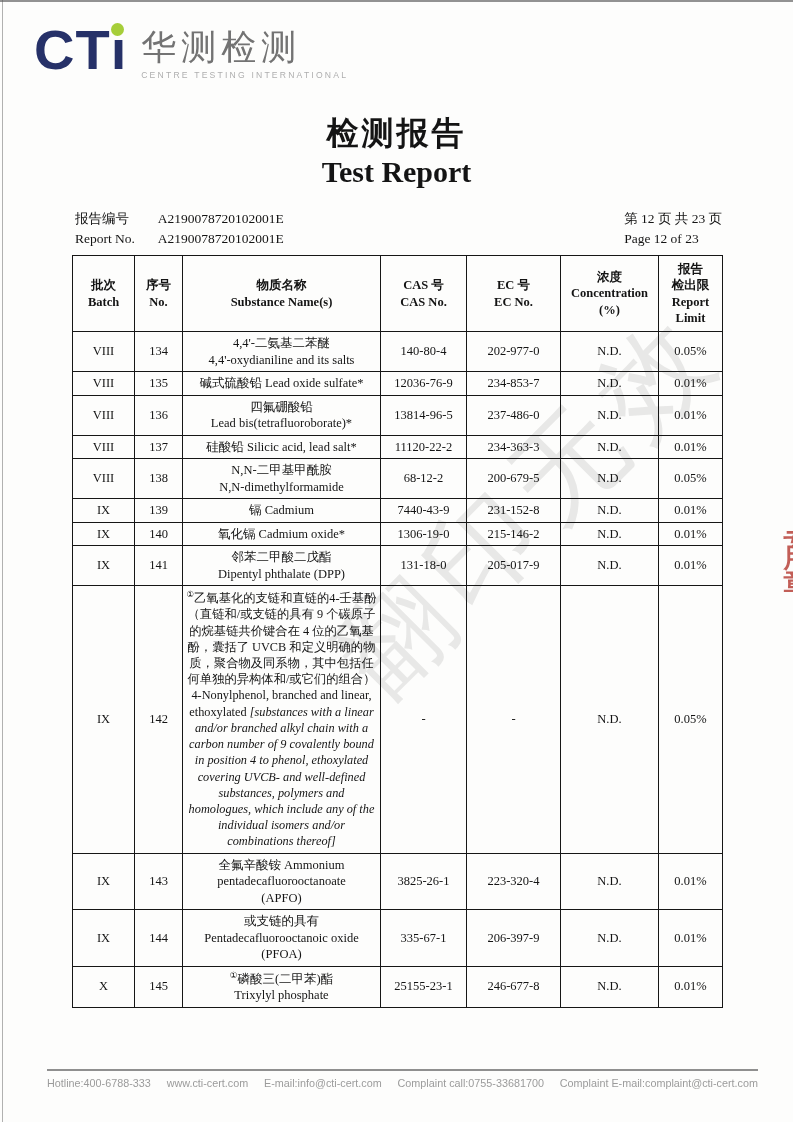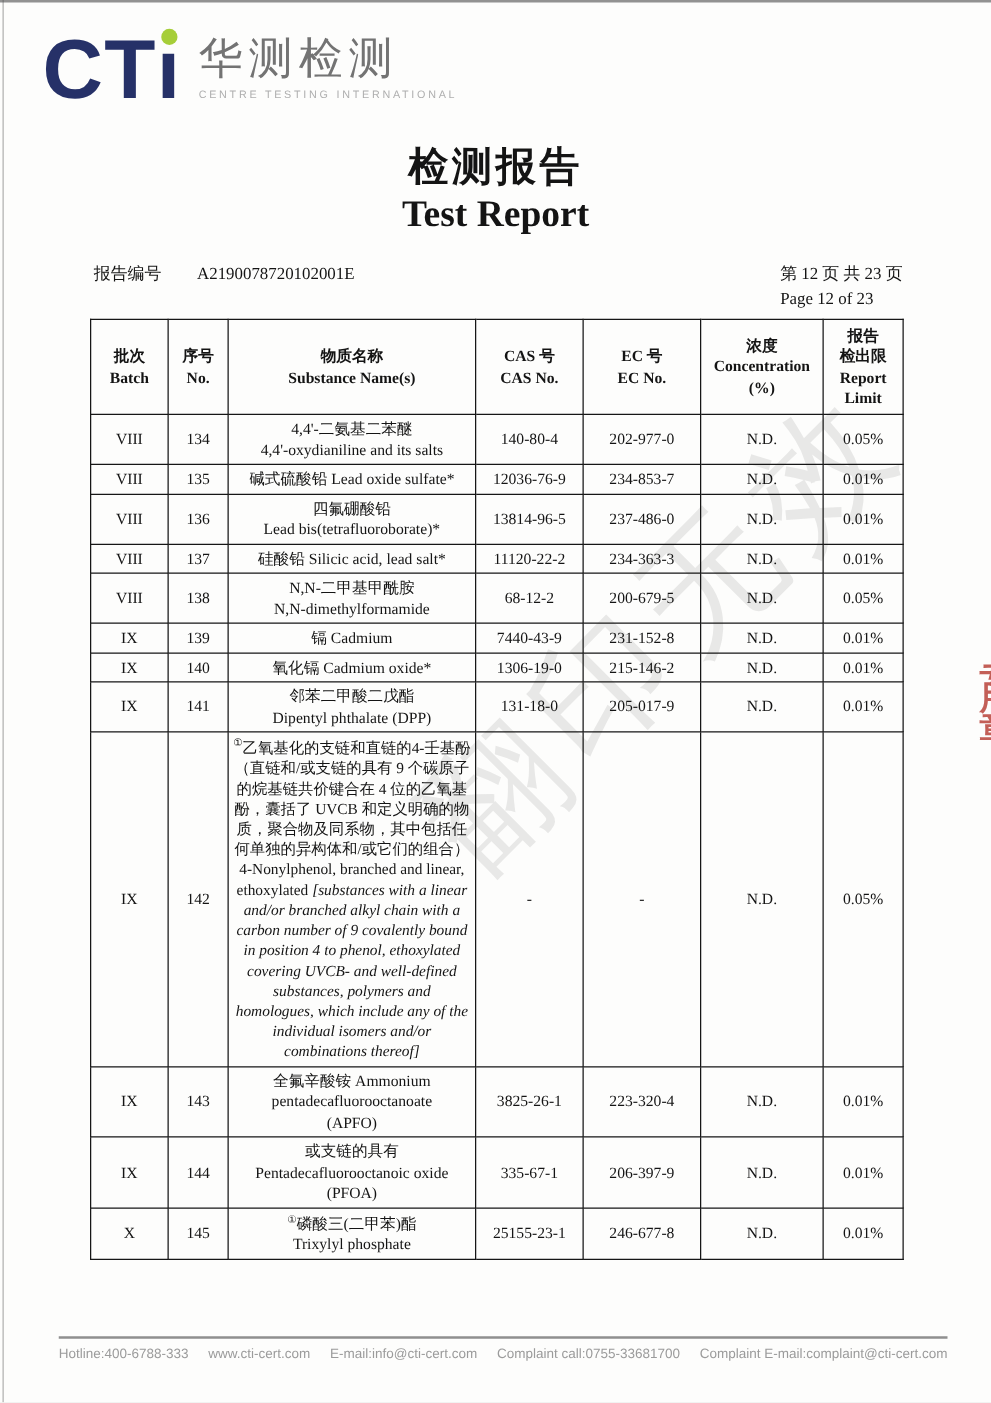--- a/index.html
+++ b/index.html
@@ -5,21 +5,21 @@
   html,body{margin:0;padding:0;background:#e9e9e9;}
   .page{position:relative;width:793px;height:1122px;background:#fdfdfc;margin:0 auto;
         overflow:hidden;font-family:"Liberation Serif","DejaVu Serif",serif;color:#141414;}
   .scan-top{position:absolute;left:0;top:0;width:100%;height:2px;background:#3a3a3a;opacity:.55;}
   .scan-left{position:absolute;left:2px;top:0;width:1px;height:100%;background:#555;opacity:.45;}
 
   
   .logo{position:absolute;left:34px;top:22px;display:flex;align-items:flex-start;}
   .cti-wrap{position:relative;display:inline-block;}
   .cti-text{font-family:"Liberation Sans","DejaVu Sans",sans-serif;font-weight:bold;
-            font-size:67px;line-height:1;letter-spacing:1px;color:#263168;}
+            font-size:56px;line-height:1;letter-spacing:1px;color:#263168;}
   .green-dot{position:absolute;top:1px;right:3px;width:13px;height:13px;border-radius:50%;background:#a6ce39;}
   .logo-right{margin-left:14px;margin-top:6px;}
   .logo-zh{font-family:"Liberation Sans","DejaVu Sans",sans-serif;font-size:35px;line-height:1.1;
            color:#737373;font-weight:500;letter-spacing:5px;}
   .logo-sub{font-family:"Liberation Sans","DejaVu Sans",sans-serif;font-size:8.6px;color:#aeaeae;
             letter-spacing:2.2px;margin-top:3px;white-space:nowrap;}
 
   
   .title-zh{position:absolute;left:0;right:0;top:112px;text-align:center;
             font-size:32px;font-weight:bold;letter-spacing:3px;}
@@ -78,20 +78,24 @@
       <div class="logo-sub">CENTRE TESTING INTERNATIONAL</div>
     </div>
   </div>
 
   <div class="title-zh">检测报告</div>
   <div class="title-en">Test Report</div>
 
   <div class="meta">
     <div>
       <span class="meta-label">报告编号</span>
+      <span>A2190078720102001E</span>
+    </div>
+    <div>
+      <span class="meta-label">Report No.</span>
       <span>A2190078720102001E</span>
     </div>
   </div>
   <div class="meta-pages">
     <div>第 12 页 共 23 页</div>
     <div>Page 12 of 23</div>
   </div>
 
   <table class="report">
     <colgroup>

